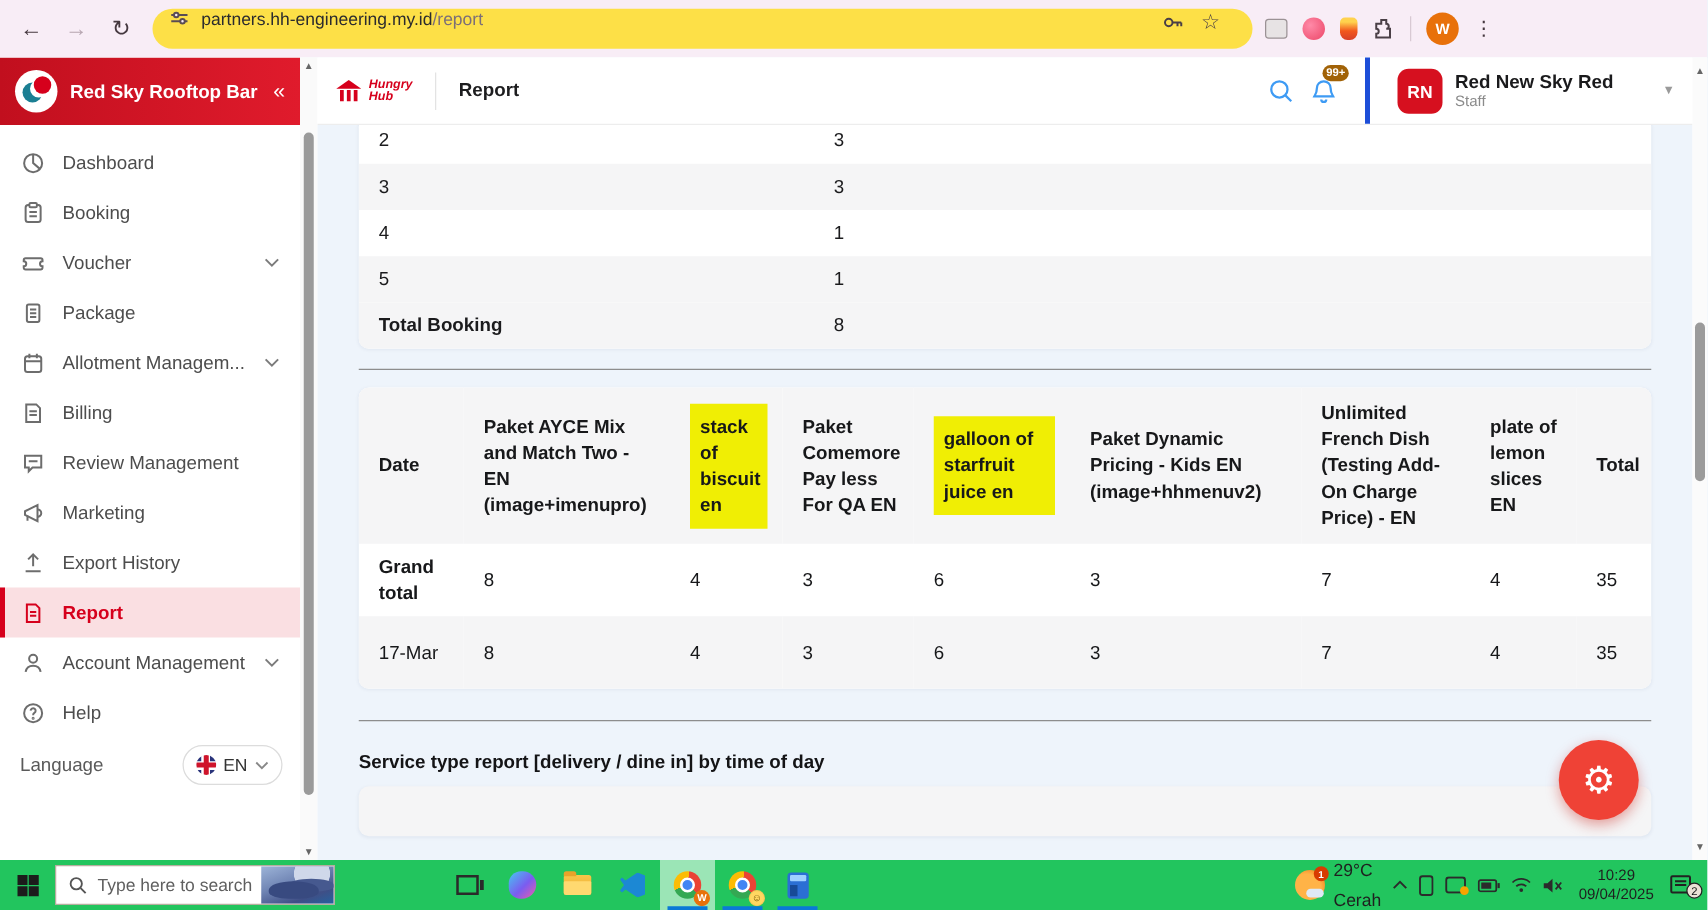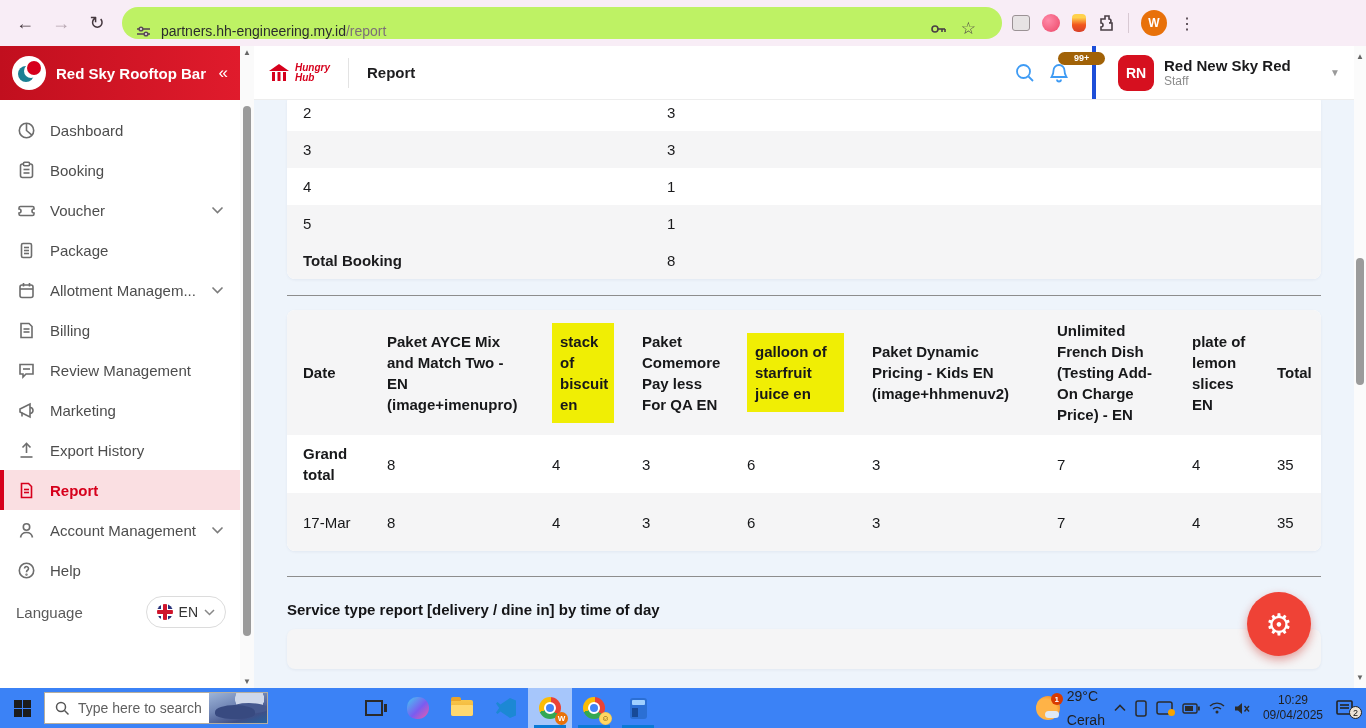--- a/index.html
+++ b/index.html
@@ -6,22 +6,22 @@
   html,body { width:1366px; height:728px; }
   body { font-family:"Liberation Sans", sans-serif; overflow:hidden; background:#eef4fb; }
   .screen { position:relative; width:1366px; height:728px; overflow:hidden; }
 
   
   .browser { position:absolute; top:0; left:0; right:0; height:46px; background:#f8edf6;
              display:flex; align-items:center; padding:0 10px; gap:6px; }
   .nav-btn { width:30px; height:30px; display:flex; align-items:center; justify-content:center;
              font-size:18px; color:#45383f; border-radius:50%; }
   .nav-btn.disabled { color:#b7a6b1; }
-  .addr { flex:1; max-width:880px; height:32px; border-radius:16px; background:#bef264;
-          display:flex; align-items:flex-end; padding:0 14px; gap:10px; margin:0 4px; }
+  .addr { flex:1; max-width:880px; height:32px; border-radius:16px; background:#fde047;
+          display:flex; align-items:flex-start; padding:0 14px; gap:10px; margin:0 4px; }
   .addr .url { font-size:14px; color:#2b2b2e; white-space:nowrap; }
   .addr .url .path { color:#7c6f77; }
   .tune-ico { display:inline-flex; }
   .addr-right { display:flex; align-items:center; gap:14px; margin-left:auto; padding-right:12px; }
   .chrome-right { display:flex; align-items:center; gap:12px; padding-right:4px; }
   .ext-dot { width:18px; height:18px; border-radius:50%; display:inline-block; }
   .ext-note { width:18px; height:16px; background:#e7e3e4; border:1px solid #9b9295; border-radius:3px; }
   .ext-straw { background:radial-gradient(circle at 35% 35%, #ff8aa8, #ec4667); }
   .ext-light { background:linear-gradient(180deg,#ffd24d 20%,#f2571d 60%,#d7402a); border-radius:4px 4px 6px 6px; width:14px; height:18px; }
   .puzzle { color:#4a3f46; font-size:16px; }
@@ -70,21 +70,21 @@
   
   .main { position:absolute; left:254px; top:0; right:12px; bottom:0; }
   .main-head { height:54px; background:#fff; border-bottom:1px solid #ededed; display:flex; align-items:center; }
   .hh-logo { display:flex; align-items:center; gap:5px; padding:0 18px 0 14px; }
   .hh-text { color:#d6001c; font-weight:bold; font-size:10px; line-height:10px; font-style:italic; }
   .head-sep { width:1px; height:30px; background:#e3e3e3; }
   .page-title { font-weight:bold; font-size:15px; color:#1d1d1f; padding-left:18px; }
   .head-right { margin-left:auto; display:flex; align-items:center; height:100%; }
   .icon-btn { width:34px; height:34px; display:flex; align-items:center; justify-content:center; position:relative; }
   .badge-99 { position:absolute; top:-4px; left:16px; background:#a16207; color:#fff; border-radius:8px;
-              font-size:9px; font-weight:bold; padding:2px 16px; line-height:1; }
+              font-size:9px; font-weight:bold; padding:2px 3px; line-height:1; }
   .user-block { display:flex; align-items:center; gap:10px; border-left:4px solid #1d4ed8; height:100%;
                 padding:0 14px 0 22px; margin-left:16px; min-width:262px; }
   .rn-avatar { width:36px; height:36px; border-radius:9px; background:#d6101f; color:#fff; font-weight:bold;
                font-size:14px; display:flex; align-items:center; justify-content:center; }
   .user-name { font-weight:bold; font-size:15px; color:#1a1a1c; line-height:17px; }
   .user-role { font-size:12px; color:#8b8b8b; }
   .user-caret { margin-left:auto; color:#9a9a9a; font-size:10px; }
 
   
   .content { position:absolute; top:54px; left:0; right:0; bottom:0; background:#eef4fb; overflow:hidden; padding:0 33px; }
@@ -113,21 +113,21 @@
   .fab { position:absolute; right:43px; bottom:32px; width:64px; height:64px; border-radius:50%;
          background:#ef4236; box-shadow:0 4px 10px rgba(200,30,20,.4); display:flex; align-items:center;
          justify-content:center; color:#fff; font-size:30px; }
 
   
   .page-scroll { position:absolute; right:0; top:46px; bottom:40px; width:12px; background:#fbfbfb; }
   .page-scroll .thumb { position:absolute; left:2px; width:8px; top:212px; height:127px; background:#9b9b9b; border-radius:4px; }
   .page-scroll .scroll-arrow { width:12px; }
 
   
-  .taskbar { position:absolute; bottom:0; left:0; right:0; height:40px; background:#3b82f6;
+  .taskbar { position:absolute; bottom:0; left:0; right:0; height:40px; background:#22c55e;
              display:flex; align-items:stretch; }
   .tb-btn { width:44px; display:flex; align-items:center; justify-content:center; position:relative; }
   .win-logo { display:grid; grid-template-columns:8px 8px; grid-template-rows:8px 8px; gap:1px; }
   .win-logo span { background:#1c1c1c; }
   .tb-search { width:224px; margin:4px 0; background:#fff; border:1px solid #b6ae9f; display:flex;
                align-items:center; gap:8px; padding-left:10px; position:relative; overflow:hidden; }
   .tb-search .ph { font-size:14px; color:#5f5f5f; white-space:nowrap; }
   .tb-search .day-img { position:absolute; right:0; top:0; bottom:0; width:58px;
         background:radial-gradient(circle at 70% 20%, #cfd8ea 0 30%, transparent 31%),
                    linear-gradient(160deg,#9db4d8 0%, #7186b5 40%, #3f4f86 75%, #25629e 100%); }

